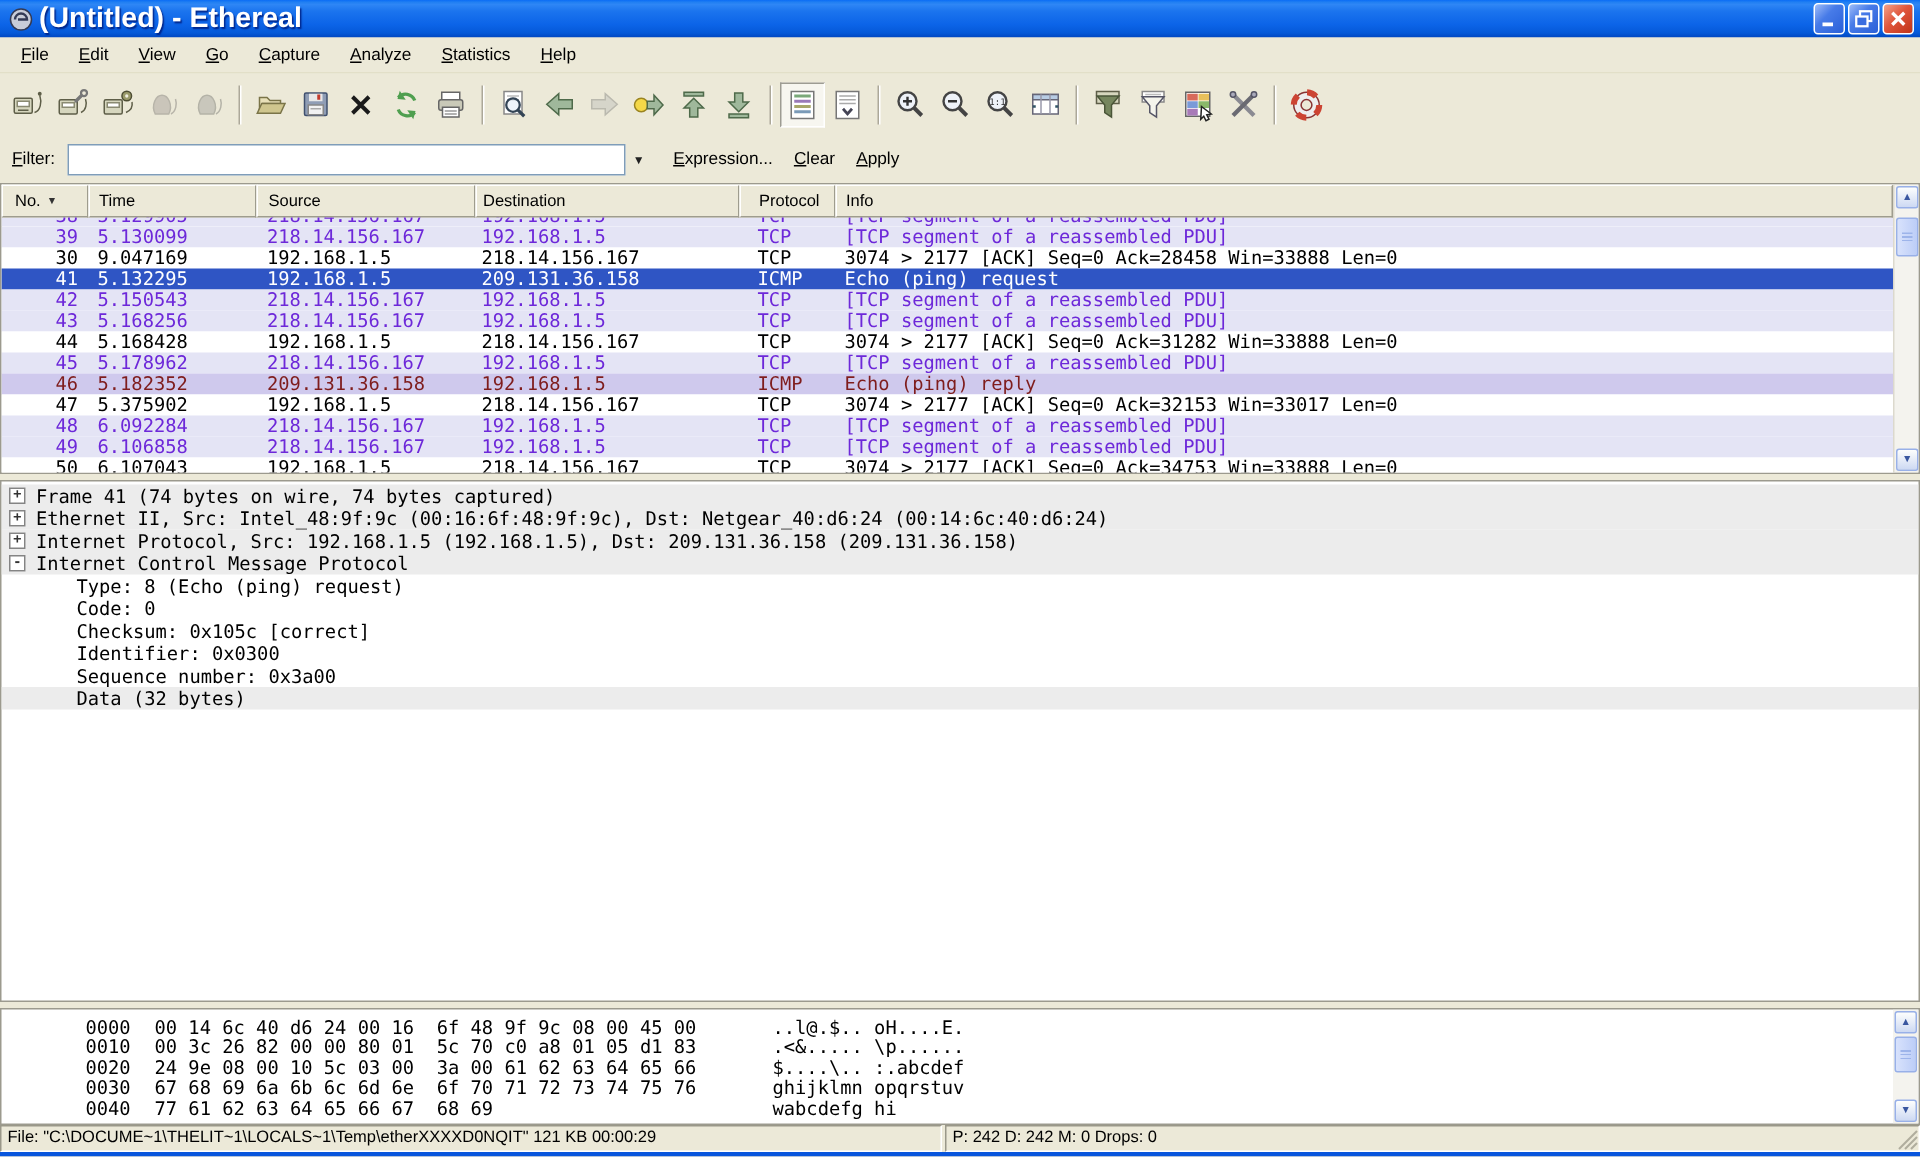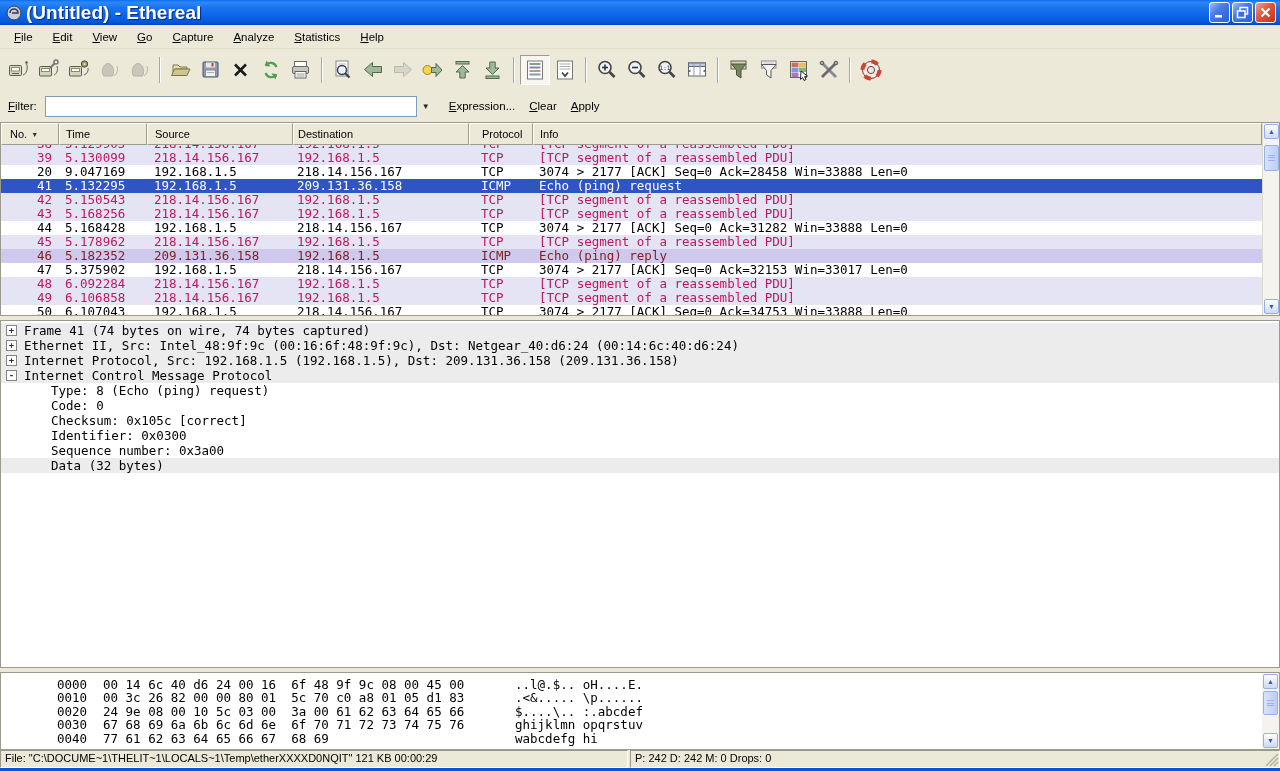--- a/index.html
+++ b/index.html
@@ -47,26 +47,26 @@
   .listheader { display:flex; width:calc(100% - 17px); height:22px; }
   .hcol { height:22px; background:#ece9d8; border-top:1px solid #fff; border-left:1px solid #fff;
     border-right:1px solid #9e9c8e; border-bottom:1px solid #9e9c8e;
     font-size:11px; color:#000; display:flex; align-items:center; gap:4px; padding-left:6px; overflow:hidden; }
   .hcol.c-no { padding-left:8px; }
   .sortarrow { font-size:7px; color:#333; }
   .listrows { width:calc(100% - 17px); }
   .prow { display:flex; height:14px; line-height:14px; font-family:"DejaVu Sans Mono",monospace; font-size:12.5px; }
   .cell { white-space:pre; overflow:hidden; flex:none; }
   .c-no   { width:58px;  text-align:right; padding-right:7px; }
-  .c-time { width:88px;  padding-left:6px; }
+  .c-time { width:112px;  padding-left:6px; }
   .c-src  { width:146px; padding-left:7px; }
   .c-dst  { width:176px; padding-left:4px; }
   .c-proto{ width:64px;  padding-left:12px; }
   .c-info { flex:1; padding-left:6px; }
-  .style-segment { background:#e4e4f5; color:#be185d; }
+  .style-segment { background:#e4e4f5; color:#6d28d9; }
   .style-ack     { background:#ffffff; color:#000; }
   .style-selected{ background:#2f55c4; color:#ffffff; }
   .style-icmp    { background:#cfc9ed; color:#7f1d1d; }
   .prow-clip { height:6px; overflow:hidden; }
   .prow-clip .prow { margin-top:-8px; }
 
   
   .sb { position:absolute; right:0; top:0; bottom:0; width:17px; background:#f4f3ee; border-left:1px solid #dcd9cd; }
   .sb-btn { position:absolute; left:1px; width:15px; height:15px; border:1px solid #98b0e8; border-radius:2px;
     background:linear-gradient(180deg,#fdfefd,#cdd9f3); color:#3a57a0; font-size:7px; line-height:13px; text-align:center; }
@@ -398,21 +398,21 @@
       </div>
       <div class="prow style-segment">
         <span class="cell c-no">39</span>
         <span class="cell c-time">5.130099</span>
         <span class="cell c-src">218.14.156.167</span>
         <span class="cell c-dst">192.168.1.5</span>
         <span class="cell c-proto">TCP</span>
         <span class="cell c-info">[TCP segment of a reassembled PDU]</span>
       </div>
       <div class="prow style-ack">
-        <span class="cell c-no">20</span>
+        <span class="cell c-no">30</span>
         <span class="cell c-time">9.047169</span>
         <span class="cell c-src">192.168.1.5</span>
         <span class="cell c-dst">218.14.156.167</span>
         <span class="cell c-proto">TCP</span>
         <span class="cell c-info">3074 &gt; 2177 [ACK] Seq=0 Ack=28458 Win=33888 Len=0</span>
       </div>
       <div class="prow style-selected">
         <span class="cell c-no">41</span>
         <span class="cell c-time">5.132295</span>
         <span class="cell c-src">192.168.1.5</span>

